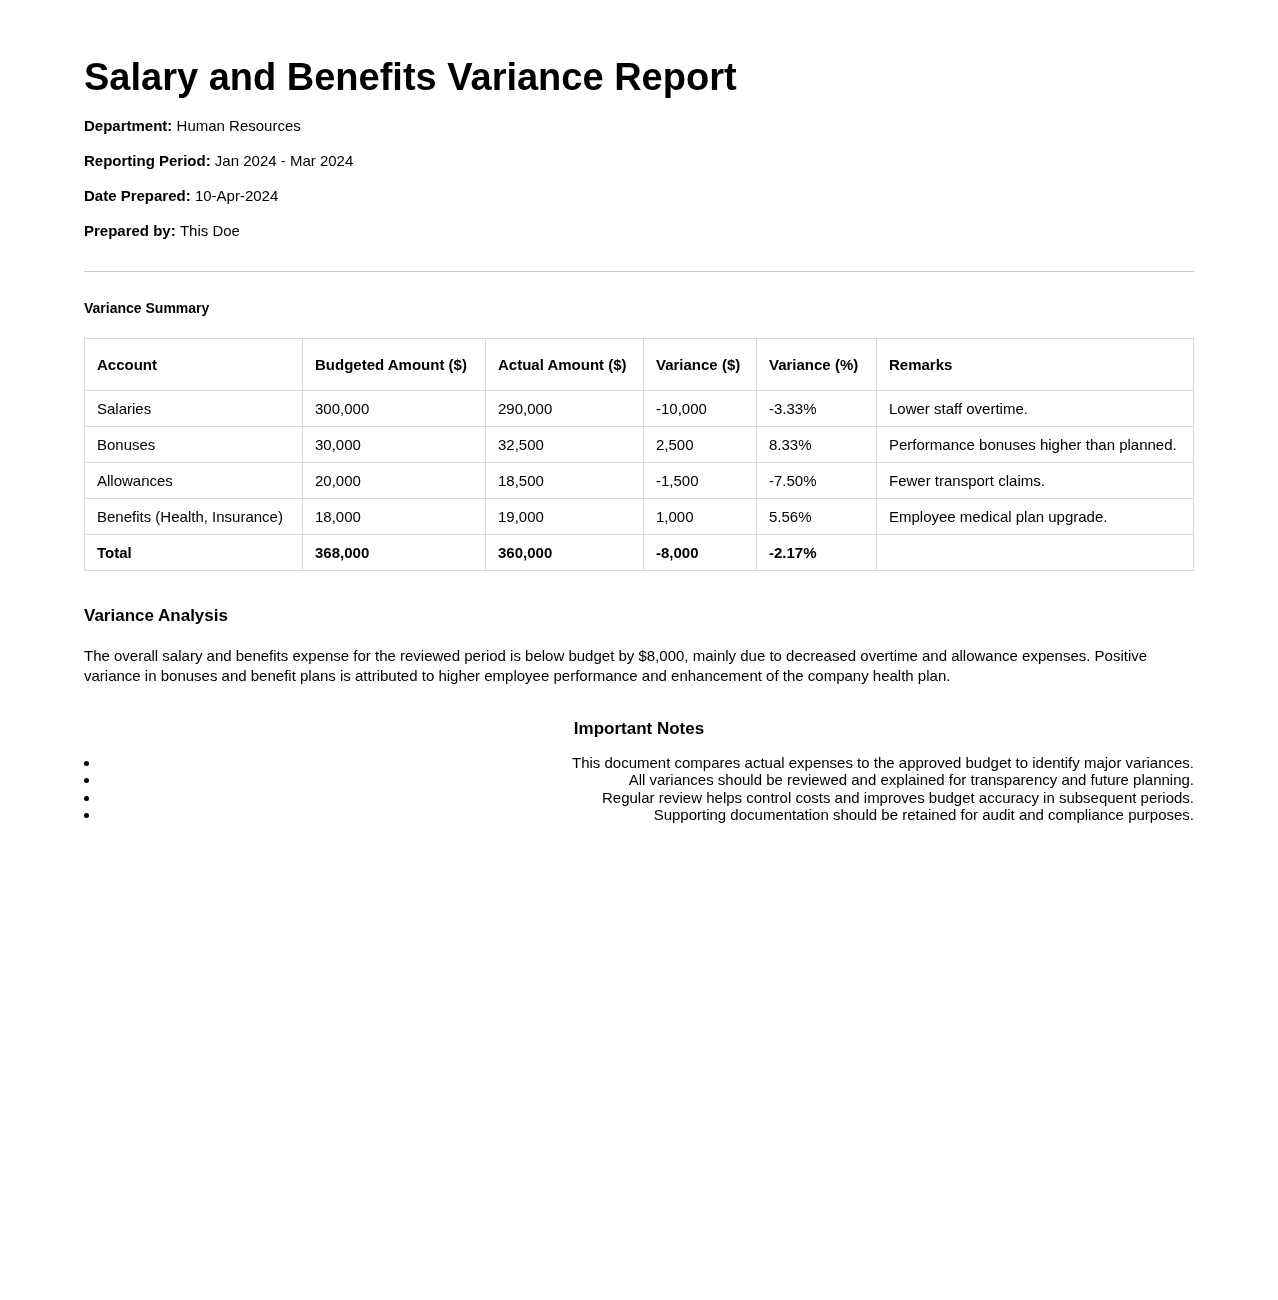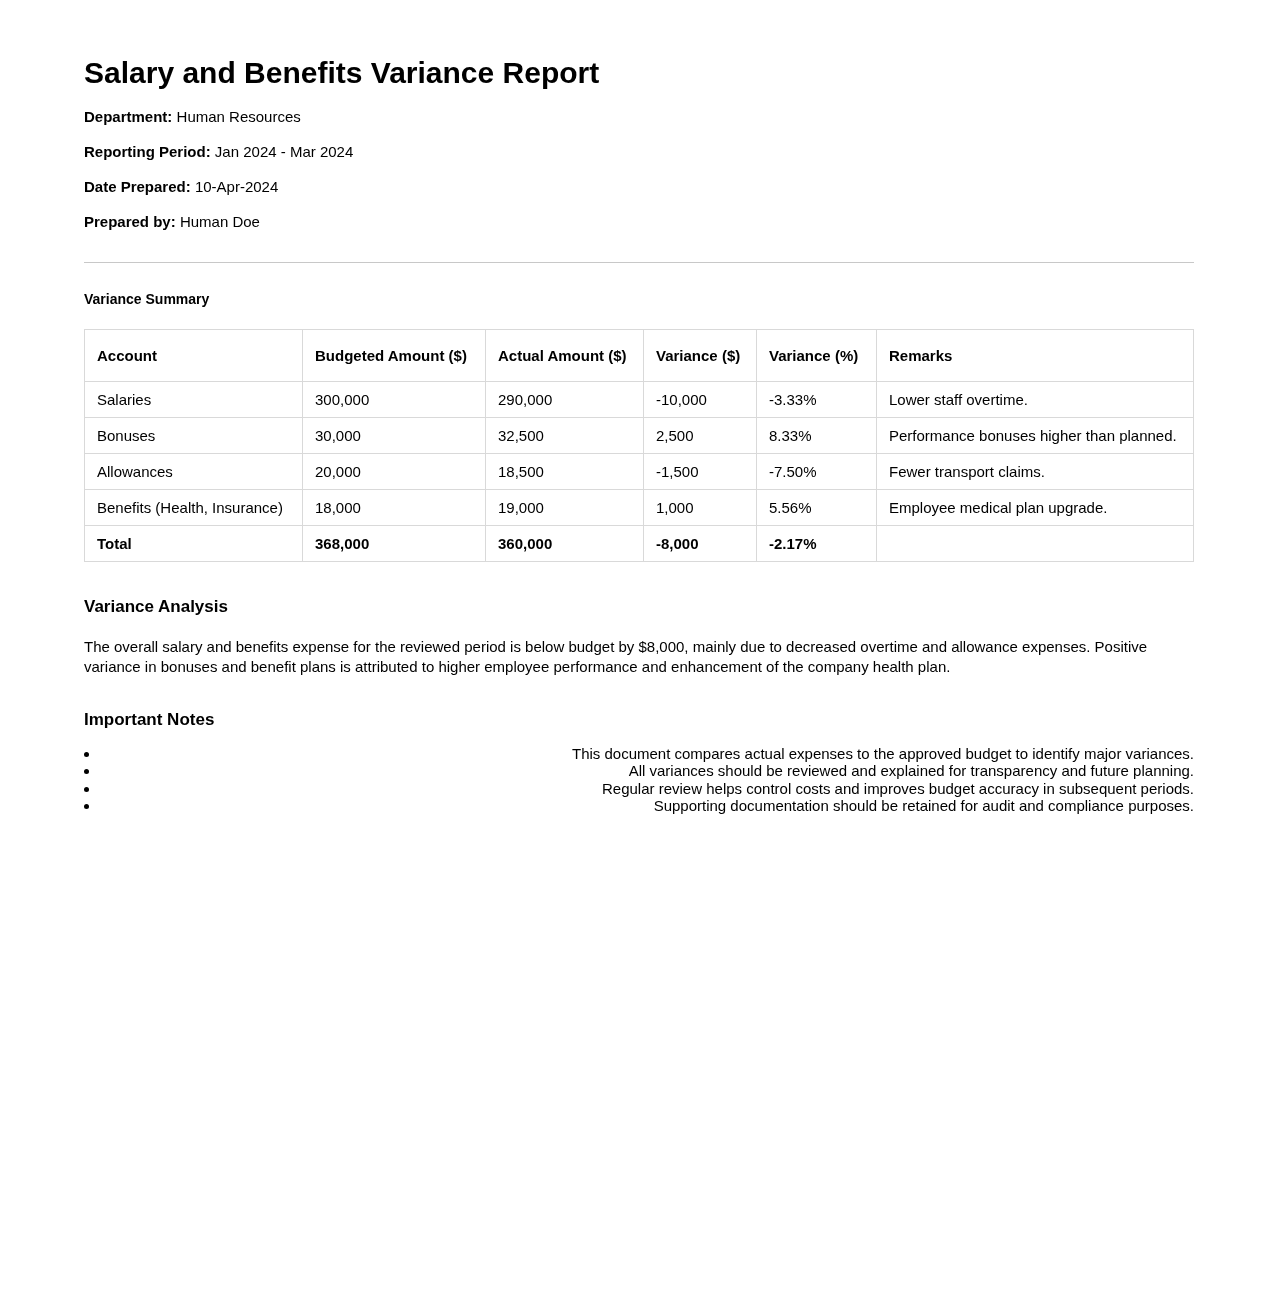--- a/index.html
+++ b/index.html
@@ -10,21 +10,21 @@
     color: #000000;
     width: 1278px;
     height: 1300px;
     overflow: hidden;
   }
   .page {
     padding: 50px 84px 0 84px;
     width: 1278px;
   }
   h1.title {
-    font-size: 30px;
+    font-size: 38px;
     line-height: 1.15;
     margin: 6px 0 12px 0;
     font-weight: bold;
   }
   .meta-line {
     margin: 16px 0;
     line-height: 19px;
   }
   .meta-label { font-weight: bold; }
   .meta-value { margin-left: 0.28em; }
@@ -60,21 +60,21 @@
   h3.sub-heading {
     font-size: 17px;
     line-height: 1.25;
     margin: 34px 0 0 0;
     font-weight: bold;
   }
   p.analysis-text {
     margin: 19px 0 12px 0;
     line-height: 20px;
   }
-  h3.sub-heading.notes { margin-top: 32px; }
+  h3.sub-heading.notes { margin-top: 32px; text-align: center; }
   ul.notes-list {
     margin: 15px 0 0 0;
     padding-left: 16px;
     text-align: right;
   }
   ul.notes-list li {
     line-height: 17.5px;
     margin: 0;
   }
 </style>
@@ -88,21 +88,21 @@
   <p class="meta-line">
     <span class="meta-label">Department:</span><span class="meta-value">Human Resources</span>
   </p>
   <p class="meta-line">
     <span class="meta-label">Reporting Period:</span><span class="meta-value">Jan 2024 - Mar 2024</span>
   </p>
   <p class="meta-line">
     <span class="meta-label">Date Prepared:</span><span class="meta-value">10-Apr-2024</span>
   </p>
   <p class="meta-line">
-    <span class="meta-label">Prepared by:</span><span class="meta-value">Human Doe</span>
+    <span class="meta-label">Prepared by:</span><span class="meta-value">This Doe</span>
   </p>
 
   <hr class="divider">
 
   <h2 class="section-heading">Variance Summary</h2>
 
   <table class="variance-table">
     <colgroup>
       <col style="width:218px">
       <col style="width:183px">

